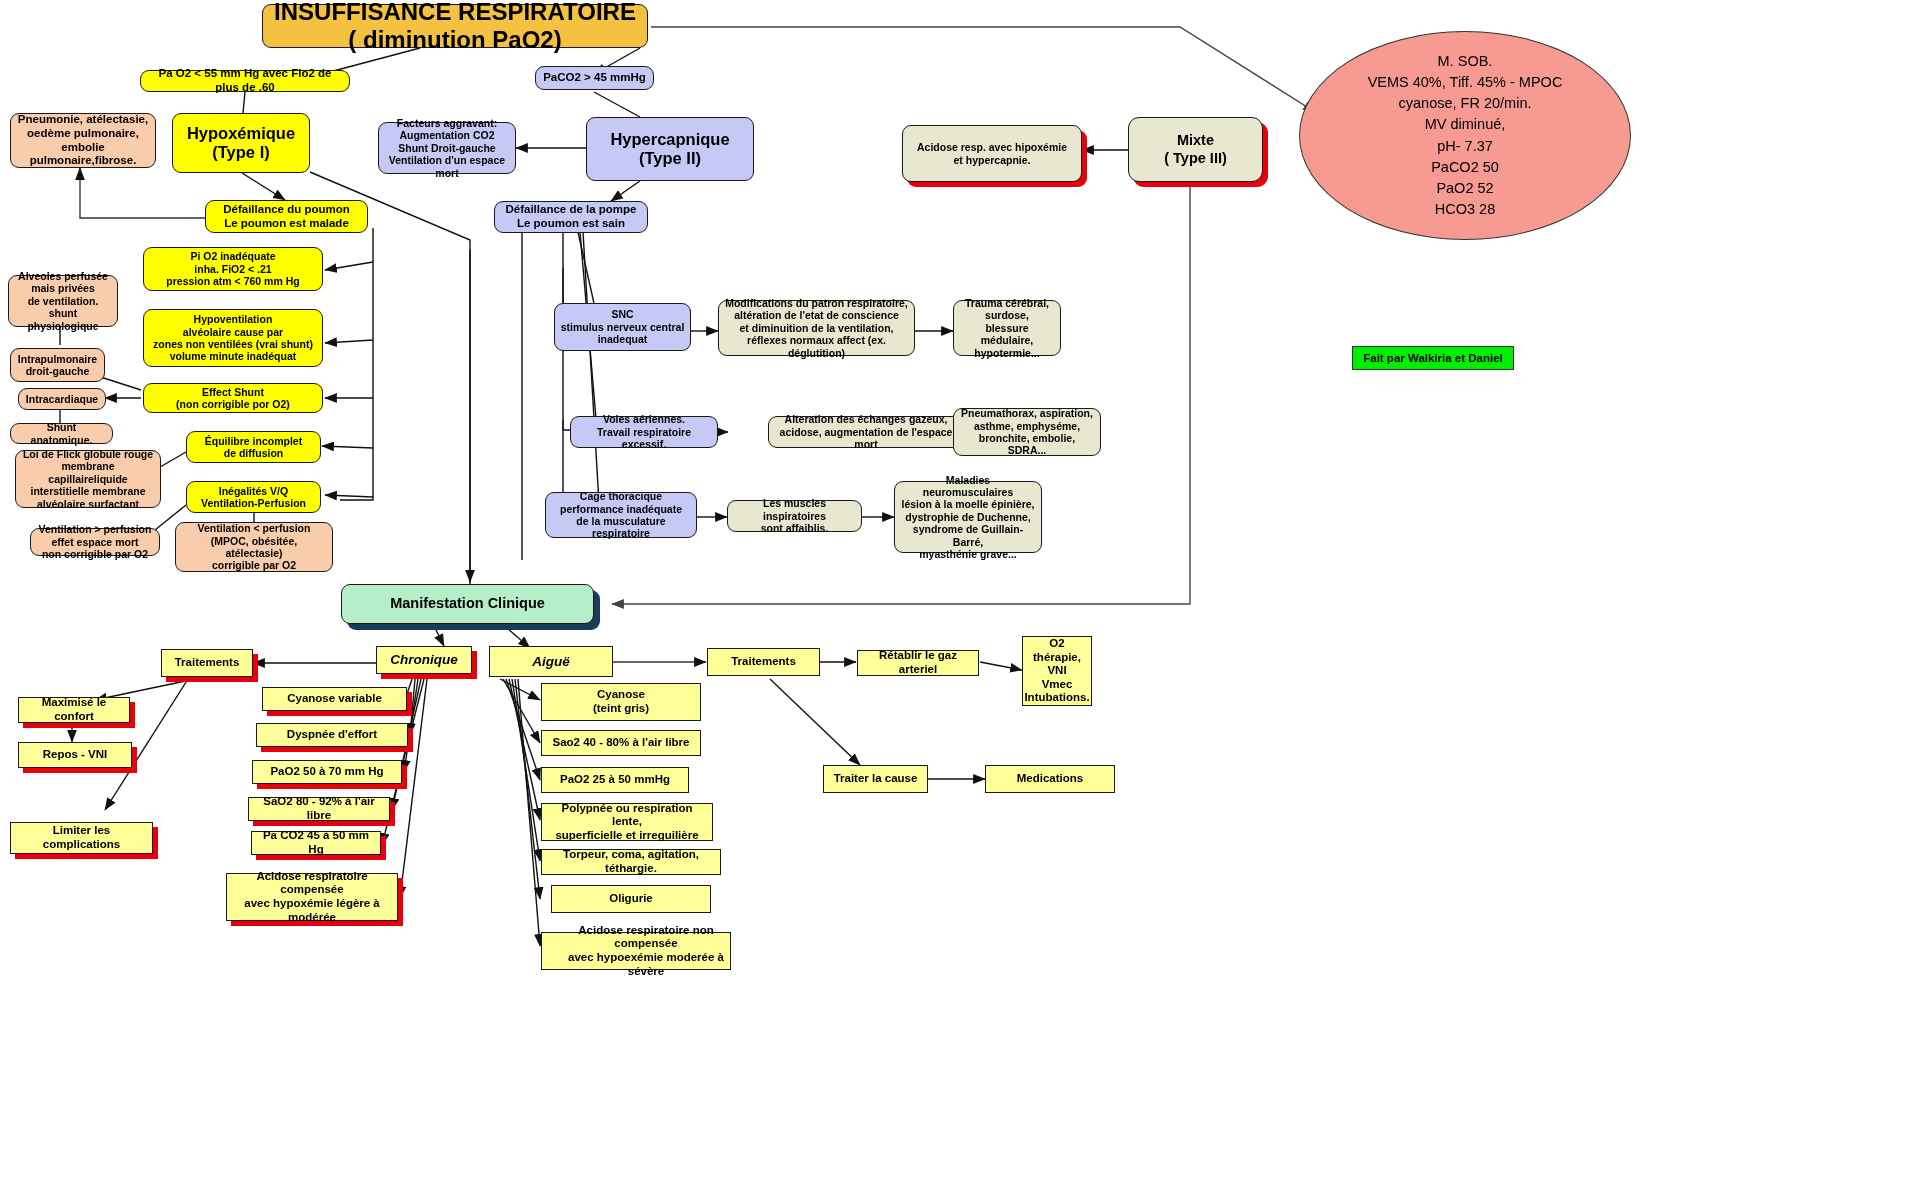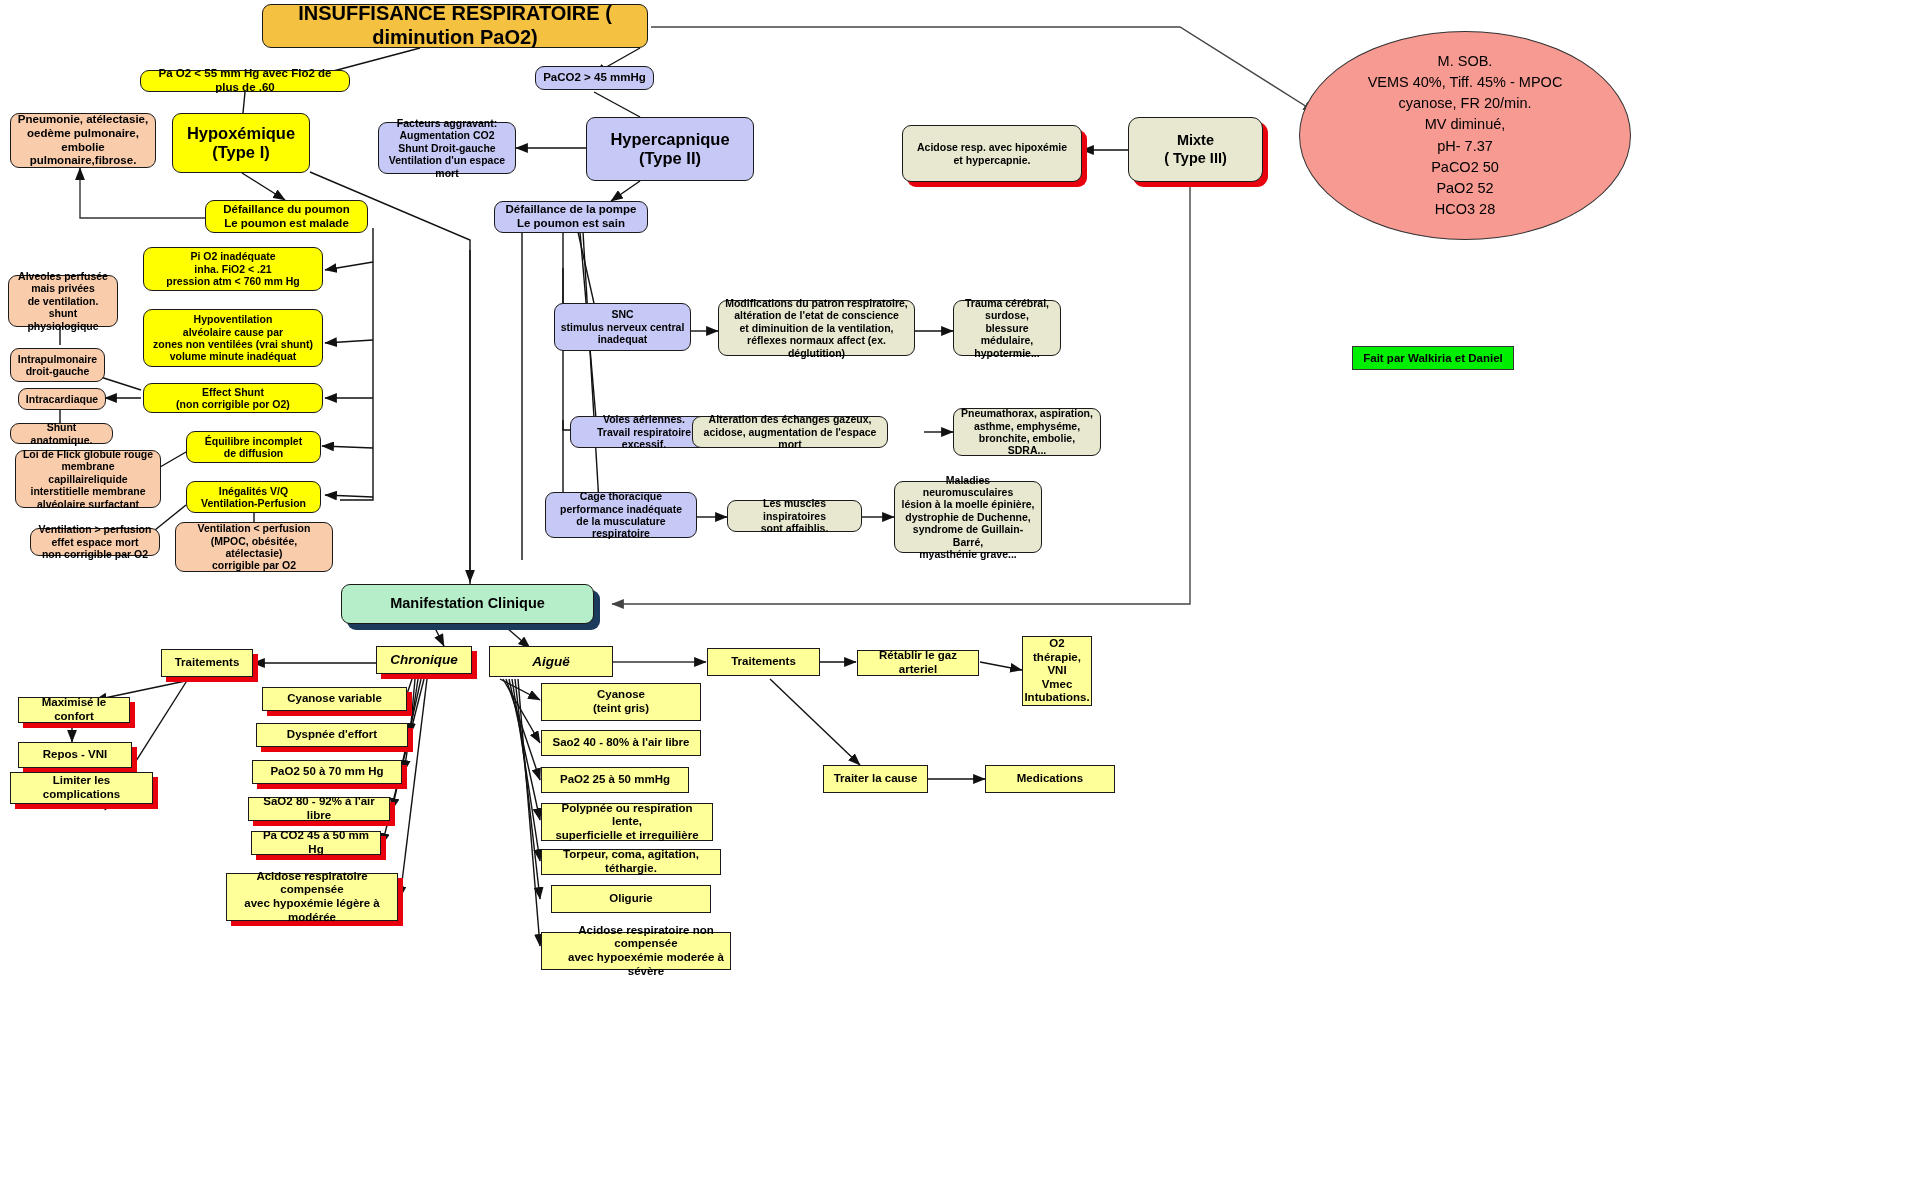--- a/index.html
+++ b/index.html
@@ -14,21 +14,21 @@
   .peach{background:#f9ccab;}
   .lav{background:#c6c8f5;}
   .beige{background:#e8e8d0;}
   .pale{background:#ffff99;}
   .green{background:#b5eec8;}
   .shadow-red{box-shadow:5px 5px 0 0 #e8000d;}
   .shadow-navy{box-shadow:6px 6px 0 0 #1b3a5c;}
   .oval{position:absolute;border-radius:50%;background:#f79a92;border:1px solid #333;display:flex;align-items:center;justify-content:center;text-align:center;color:#000;line-height:1.45;}
   .ital{font-style:italic;}
   .lbl-green{position:absolute;background:#00ef00;border:1px solid #333;color:#000;font-weight:bold;display:flex;align-items:center;justify-content:center;text-align:center;} .f10{font-size:10.5px;} .f11{font-size:11.5px;} .f13{font-size:13.5px;} .f14{font-size:14.5px;}
-  .f16{font-size:16.5px;} .f20{font-size:20px;}
+  .f16{font-size:16.5px;} .f20{font-size:24px;}
 </style>
 </head>
 <body>
 
 <div id="canvas">
 
   <svg id="wires">
     <defs>
       <marker id="ar" markerWidth="9" markerHeight="7" refX="8.5" refY="3.5" orient="auto">
         <polygon points="0 0, 9 3.5, 0 7" fill="#111"></polygon>
@@ -242,21 +242,21 @@
     <span>Trauma cérébral,
 surdose,
 blessure médulaire,
 hypotermie...</span>
   </div>
 
   <div class="node r8 lav f10" style="left:570px;top:416px;width:148px;height:32px;white-space:pre-line;">
     <span>Voies aériennes.
 Travail respiratoire excessif.</span>
   </div>
-  <div class="node r8 beige f10" style="left:692px;top:416px;width:196px;height:32px;white-space:pre-line;">
+  <div class="node r8 beige f10" style="left:768px;top:416px;width:196px;height:32px;white-space:pre-line;">
     <span>Alteration des échanges gazeux,
 acidose, augmentation de l'espace mort</span>
   </div>
   <div class="node r8 beige f10" style="left:953px;top:408px;width:148px;height:48px;white-space:pre-line;">
     <span>Pneumathorax, aspiration,
 asthme, emphyséme,
 bronchite, embolie, SDRA...</span>
   </div>
 
   <div class="node r8 lav f10" style="left:545px;top:492px;width:152px;height:46px;white-space:pre-line;">
@@ -355,21 +355,21 @@
 
   <div class="node sq pale f11 shadow-red" style="left:161px;top:649px;width:92px;height:28px;">
     <span>Traitements</span>
   </div>
   <div class="node sq pale f11 shadow-red" style="left:18px;top:697px;width:112px;height:26px;">
     <span>Maximisé le confort</span>
   </div>
   <div class="node sq pale f11 shadow-red" style="left:18px;top:742px;width:114px;height:26px;">
     <span>Repos - VNI</span>
   </div>
-  <div class="node sq pale f11 shadow-red" style="left:10px;top:772px;width:143px;height:32px;">
+  <div class="node sq pale f11 shadow-red" style="left:10px;top:822px;width:143px;height:32px;">
     <span>Limiter les complications</span>
   </div>
 
   <div class="node sq pale f11" style="left:707px;top:648px;width:113px;height:28px;">
     <span>Traitements</span>
   </div>
   <div class="node sq pale f11" style="left:857px;top:650px;width:122px;height:26px;">
     <span>Rétablir le gaz arteriel</span>
   </div>
   <div class="node sq pale f11" style="left:1022px;top:636px;width:70px;height:70px;white-space:pre-line;">

